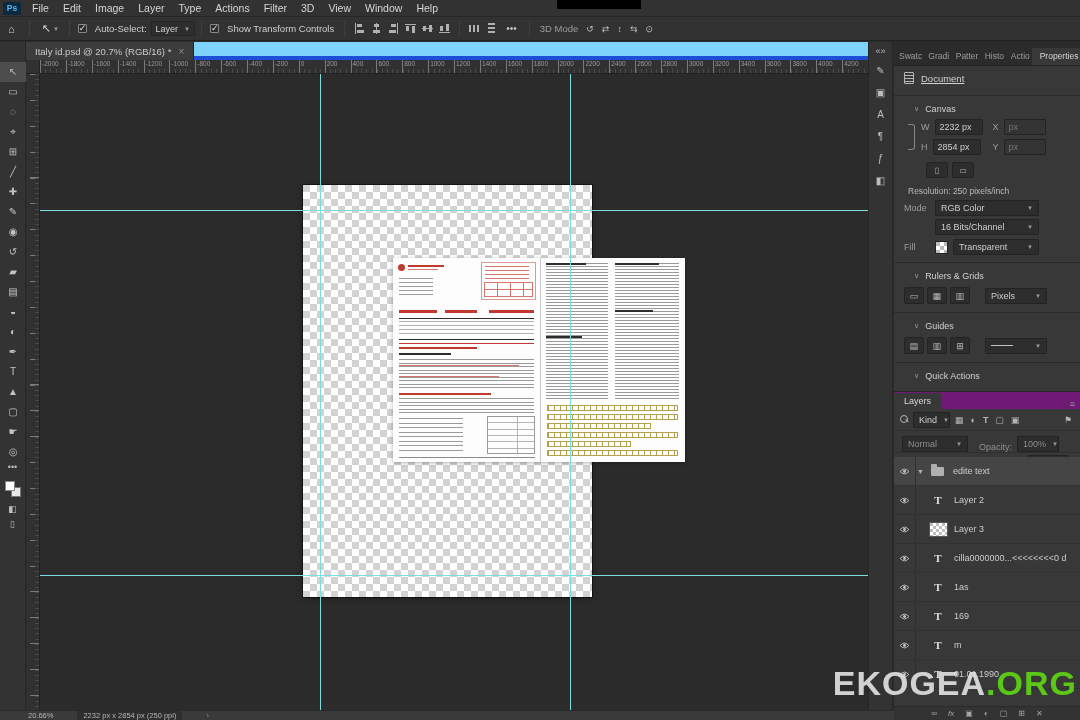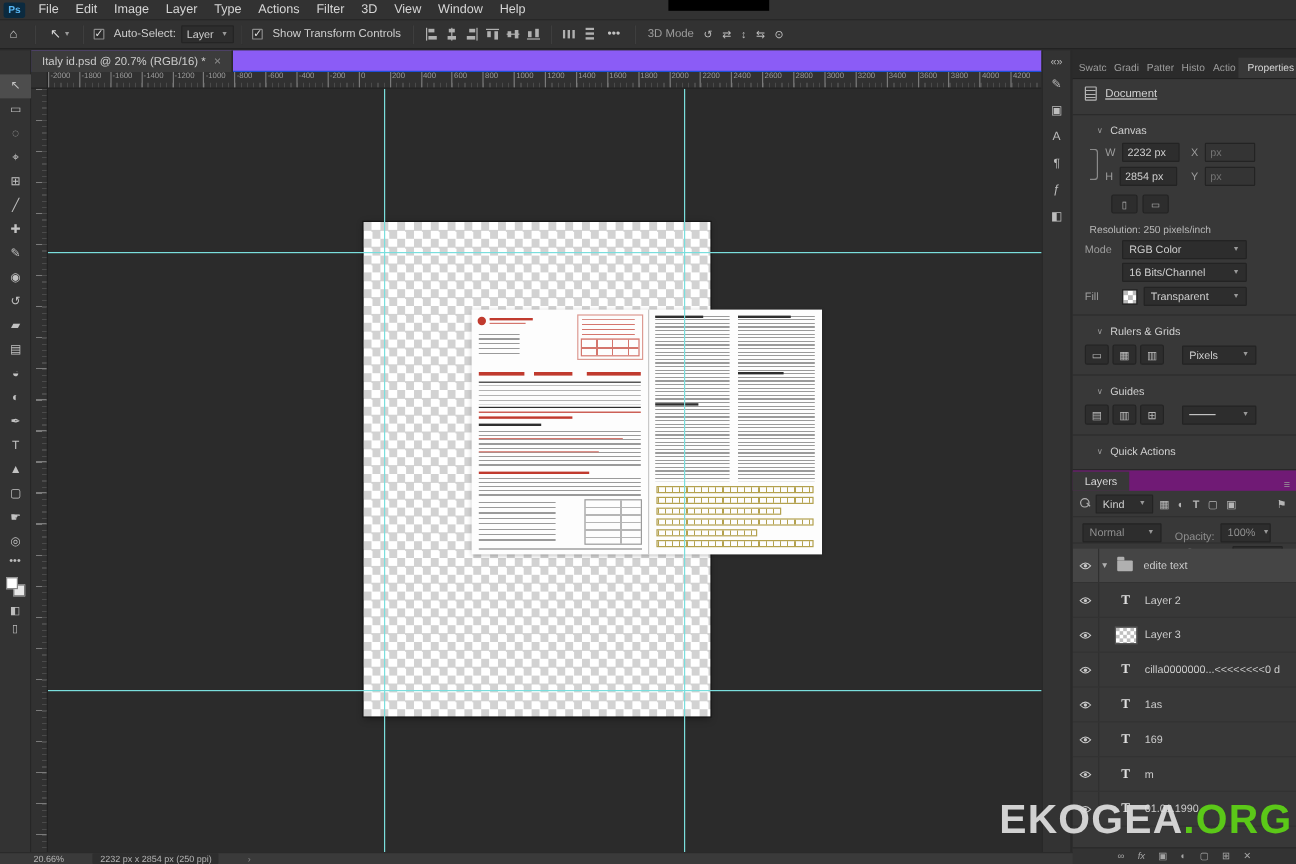--- a/index.html
+++ b/index.html
@@ -27,21 +27,21 @@
   .ico-sq{display:inline-flex;width:15px;height:15px;align-items:center;justify-content:center;margin:0 1px;border-radius:2px;}
   .ico-sq svg{display:block;}
   .dots{font-size:10px;color:#c2c2c2;padding:0 6px;}
   .ob-3d-ico{font-size:9px;color:#bdbdbd;padding:0 4px;}
   .ob-label{margin:0 4px;}
   .dd-mini{display:inline-flex;align-items:center;background:#2d2d2d;border:1px solid #242424;height:15px;
            padding:0 4px;border-radius:1px;font-size:9px;color:#d0d0d0;}
   .dd-mini .arr{font-size:6px;color:#999;margin-left:6px;}
 
   
-  .tabbar{position:absolute;top:42px;left:26px;width:842px;height:18px;background:#8b5cf6;border-bottom:1px solid #1d4ed8;display:flex;}
+  .tabbar{position:absolute;top:42px;left:26px;width:842px;height:18px;background:#7dd3fc;border-bottom:4px solid #1d4ed8;display:flex;}
   .doc-tab{display:inline-flex;align-items:center;gap:7px;height:18px;padding:0 9px;background:#3c3c3c;
            font-size:9.5px;color:#cccccc;border-right:1px solid #222;}
   .doc-close{color:#8f8f8f;font-size:10px;}
 
   
   .toolbar{position:absolute;top:42px;left:0;width:26px;height:668px;background:#333333;border-right:1px solid #262626;}
   .tools{display:flex;flex-direction:column;align-items:stretch;padding-top:20px;}
   .tool{width:26px;height:20px;border:none;background:transparent;color:#c2c2c2;font-size:10px;line-height:20px;
         text-align:center;padding:0;font-family:"Liberation Sans",sans-serif;}
   .tool.active{background:#4d4d4d;}
@@ -558,21 +558,21 @@
       </div>
     </div>
 
     <div class="layers">
       <div class="ltabs">
         <span class="ltab">Layers</span>
         <span class="pmenu" style="margin-left:auto;">≡</span>
       </div>
       <div class="lfilter">
         <span class="mag"></span>
-        <span class="dd" style="width:48px;">
+        <span class="dd" style="width:37px;">
           <span>Kind</span>
           <span class="arr">▼</span>
         </span>
         <span class="lf-ico">▦</span>
         <span class="lf-ico">◐</span>
         <span class="lf-ico tbold">T</span>
         <span class="lf-ico">▢</span>
         <span class="lf-ico">▣</span>
         <span class="lf-ico" style="margin-left:auto;">⚑</span>
       </div>

